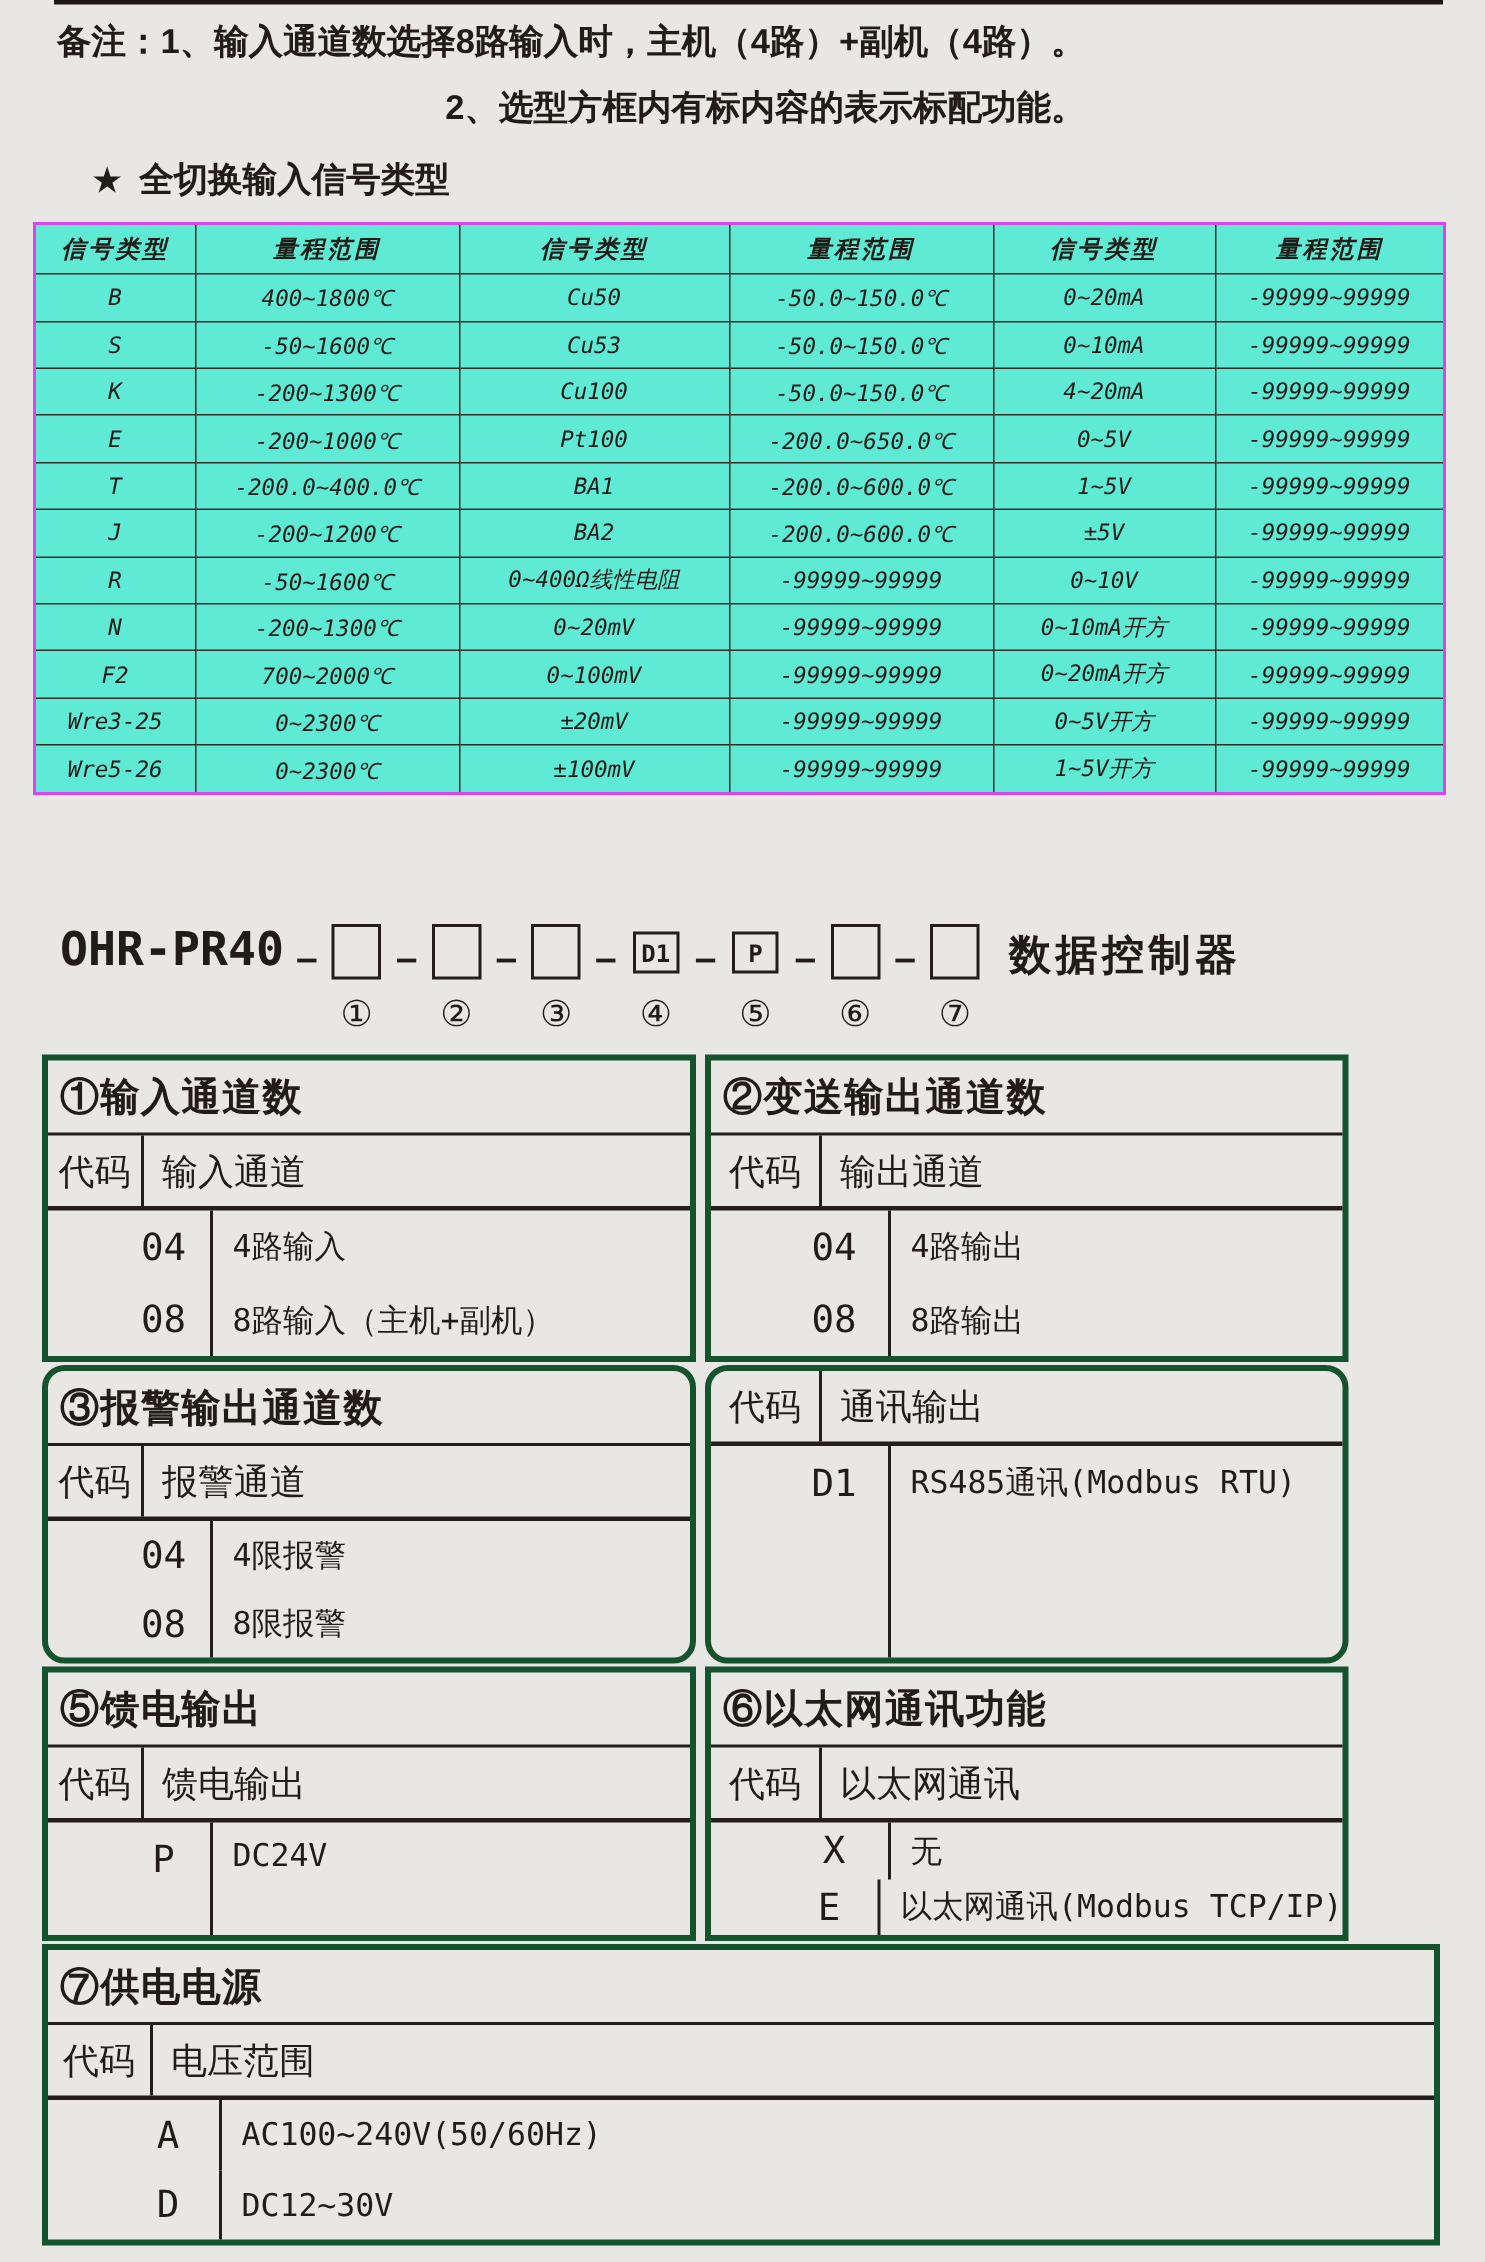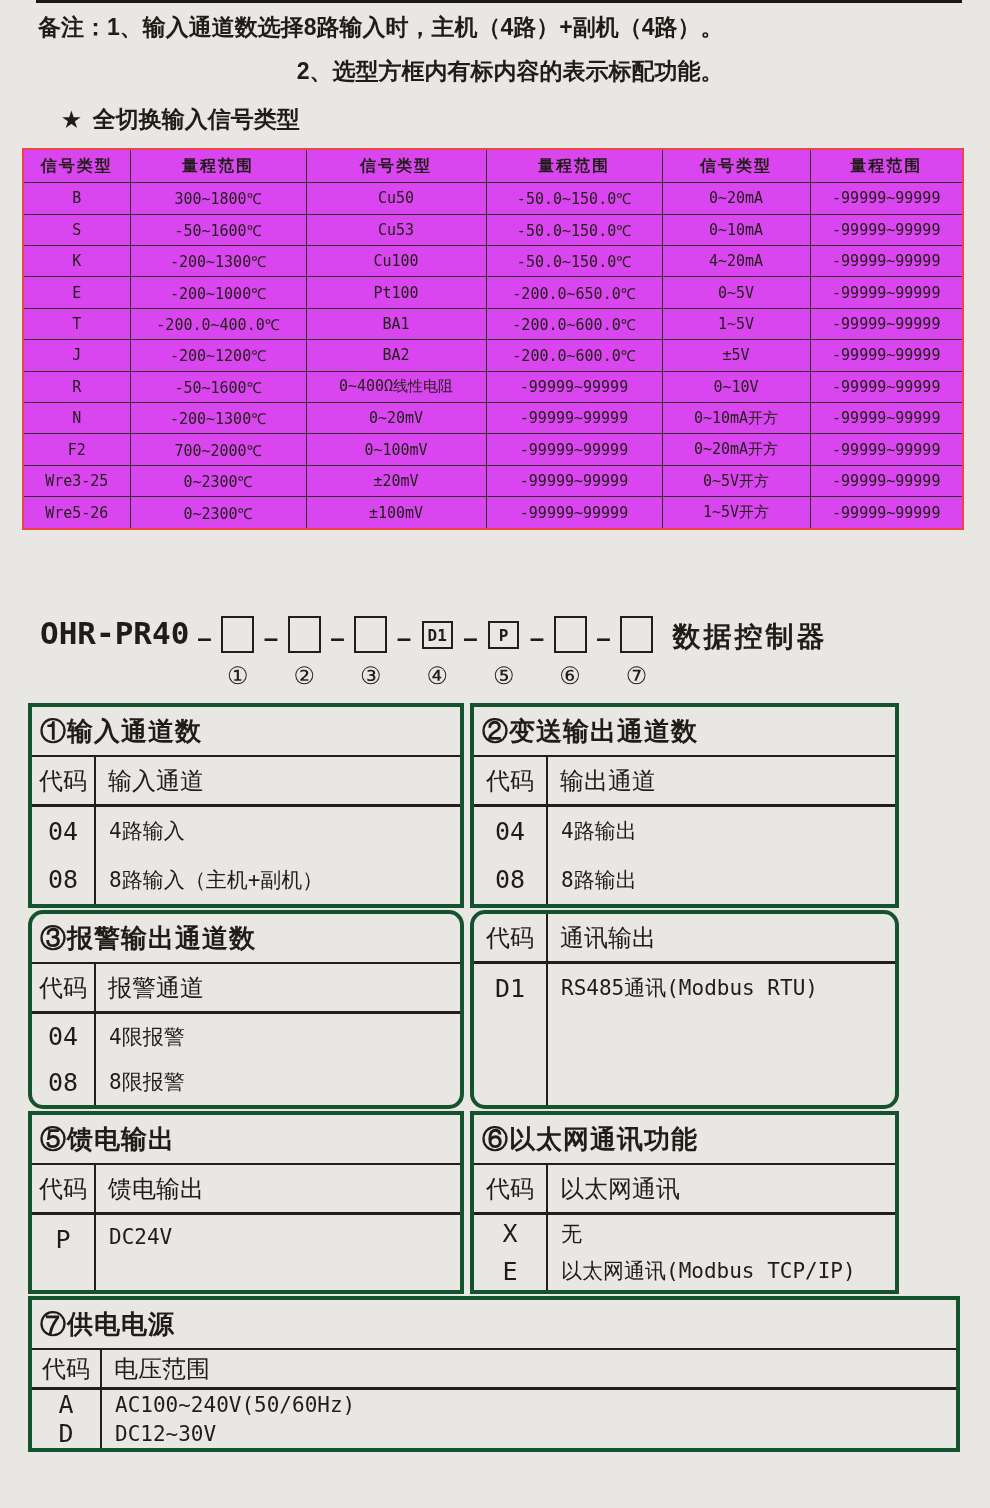--- a/index.html
+++ b/index.html
@@ -13,22 +13,23 @@
 
   .notes { position:absolute; left:38px; top:12px; font-size:23px; font-weight:600; line-height:30px; }
   .note-line { display:flex; }
   .note-line + .note-line { margin-top:14px; margin-left:89px;justify-content:flex-end; }
 
   .sig-head { position:absolute; left:62px; top:104px; font-size:23px; font-weight:600; }
   .sig-head .star { margin-right:12px; font-size:21px; }
 
   table.signal {
     position:absolute; left:22px; top:148px; width:940px; height:382px;
-    border-collapse:collapse; table-layout:fixed; background:#d946ef;
-    border:2px solid #ef4444;
+    border-collapse:collapse; table-layout:fixed; background:#5eead4;
+    border:2px solid #d946ef;
+    font-style:italic;
   }
   table.signal th, table.signal td {
     border:1px solid #332c27; text-align:center; vertical-align:middle;
     padding:0; overflow:hidden; white-space:nowrap;
   }
   table.signal th { font-size:16px; font-weight:600; letter-spacing:2px; }
   table.signal td { font-size:15px; font-family:"DejaVu Sans Mono","Liberation Mono",monospace; }
 
   .model-row { position:absolute; left:40px; top:610px; display:flex; align-items:flex-start; }
   .model-prefix { font-family:"DejaVu Sans Mono","Liberation Mono",monospace; font-weight:bold;
@@ -43,32 +44,32 @@
   .unit.small .circ { margin-top:13px; }
   .model-suffix { font-size:28px; font-weight:600; margin:8px 0 0 18px; letter-spacing:3px; }
 
   .sel-area { position:absolute; left:28px; top:703px; width:932px; }
   .pair { display:flex; gap:6px; margin-bottom:2px; }
   .sel-table { border:4px solid #14532d; box-sizing:border-box; background:#e8e7e4;
                display:flex; flex-direction:column; }
   .sel-table.left  { width:436px; }
   .sel-table.right { width:429px; }
   .sel-table.full  { width:932px; }
-  .h1 { height:205px; } .h2 { height:199px;border-radius:15px; } .h3 { height:183px; } .h4 { height:156px; }
+  .h1 { height:205px; } .h2 { height:199px;border-radius:15px; } .h3 { height:183px; } .h4 { height:201px; }
 
   .sel-title { border-bottom:2px solid #241e1a; font-size:26px; font-weight:bold;
                padding:7px 0 6px 8px; letter-spacing:1px; white-space:nowrap; }
   .sel-header { display:flex; border-bottom:3px solid #241e1a; height:47px; font-size:24px; }
   .code-h { width:62px; border-right:2px solid #241e1a; display:flex; align-items:center; justify-content:center; }
   .desc-h { flex:1; display:flex; align-items:center; padding-left:12px; }
   .sel-table.right .code-h, .sel-table.right .code { width:72px; }
   .sel-table.full  .code-h, .sel-table.full  .code { width:68px; }
 
   .sel-body { flex:1; display:flex; flex-direction:column; }
-  .sel-row { display:flex; flex:1; min-height:0; }
+  .sel-row { display:flex; flex:1; min-height:0;padding-left:46px; }
   .code { width:62px; border-right:2px solid #241e1a; display:flex; align-items:center; justify-content:center;
           font-size:25px; font-family:"DejaVu Sans Mono","Liberation Mono",monospace; }
   .desc { flex:1; display:flex; align-items:center; padding-left:13px; font-size:21px;
           font-family:"DejaVu Sans Mono","Liberation Mono",monospace; white-space:nowrap; }
   .sel-row.tall .code, .sel-row.tall .desc { align-items:flex-start; padding-top:10px; }
 </style>
 </head>
 <body>
 
 <div class="page">
@@ -102,21 +103,21 @@
         <tr>
       <th>信号类型</th>
       <th>量程范围</th>
       <th>信号类型</th>
       <th>量程范围</th>
       <th>信号类型</th>
       <th>量程范围</th>
     </tr>
     <tr>
       <td>B</td>
-      <td>300~1800℃</td>
+      <td>400~1800℃</td>
       <td>Cu50</td>
       <td>-50.0~150.0℃</td>
       <td>0~20mA</td>
       <td>-99999~99999</td>
     </tr>
     <tr>
       <td>S</td>
       <td>-50~1600℃</td>
       <td>Cu53</td>
       <td>-50.0~150.0℃</td>

